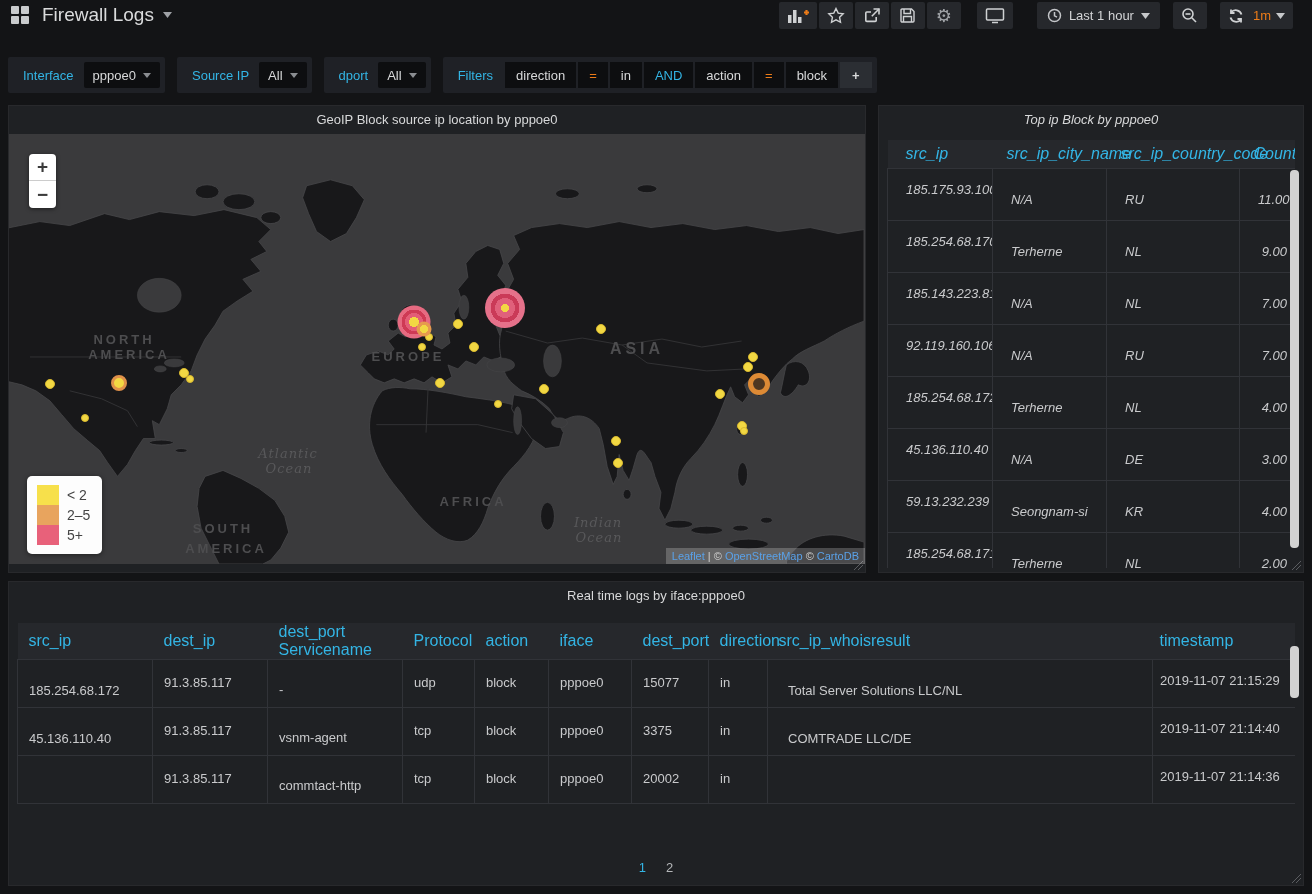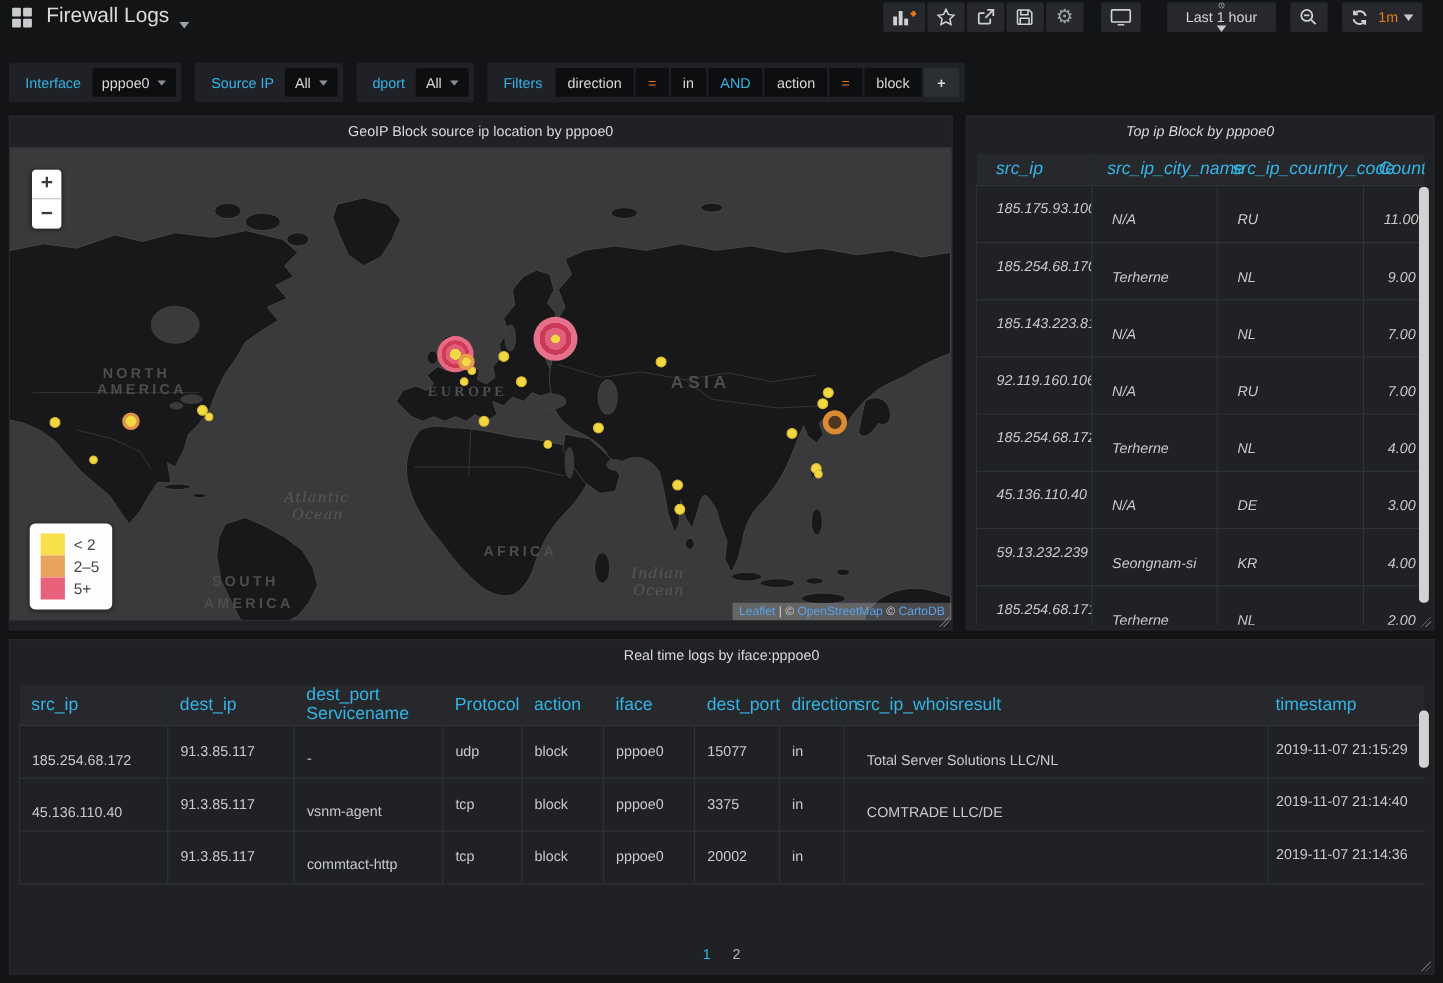--- a/index.html
+++ b/index.html
@@ -6,34 +6,34 @@
   html,body { width:1312px; height:894px; }
   body {
     background:#131416;
     font-family:"Liberation Sans", sans-serif;
     color:#d8d9da;
     position:relative;
     overflow:hidden;
   }
   
   .navbar { position:absolute; top:0; left:0; width:1312px; height:32px; }
-  .nav-left { position:absolute; left:10px; top:4px; display:flex; align-items:flex-end; }
+  .nav-left { position:absolute; left:10px; top:4px; display:flex; align-items:center; }
   .grid-icon { display:inline-flex; margin-right:12px; cursor:pointer; }
   .dash-title { font-size:19px; color:#dadbdc; font-weight:400; cursor:pointer; }
   .title-caret { margin-left:9px; color:#9fa2a6; display:inline-flex; }
   .nav-right { position:absolute; right:19px; top:2px; display:flex; align-items:center; }
   .nav-btn {
     height:27px; min-width:34px; background:#26282c; border:none; border-radius:2px;
     display:inline-flex; align-items:center; justify-content:center;
     color:#cfd1d3; cursor:pointer; margin-left:2px; padding:0 8px; font-family:inherit;
   }
   .nav-btn:first-child { margin-left:0; }
   .gap-sm { width:14px; } .gap-md { width:22px; } .gap-xs { width:11px; }
   .gear-glyph { font-family:"DejaVu Sans", sans-serif; font-size:18px; color:#9fa2a6; line-height:1; }
-  .time-btn { padding:0 10px;flex-direction:column; }
+  .time-btn { padding:0 10px; }
   .time-label { font-size:13px; color:#d3d4d6; margin:0 7px 0 7px; }
   .time-caret, .refresh-caret { display:inline-flex; color:#c6c8ca; }
   .refresh-interval { font-size:13px; color:#eb7b18; margin:0 5px 0 9px; }
   
   .filter-row { position:absolute; top:57px; left:8px; display:flex; align-items:center; height:36px; }
   .var-group { display:inline-flex; align-items:center; background:#1f2126; padding:5px; border-radius:2px; margin-right:12px; height:36px; }
   .var-label { color:#33b5e5; font-size:13px; padding:0 10px; white-space:nowrap; }
   .var-value { background:#0d0e10; color:#d8d9da; font-size:13px; padding:5px 9px; border-radius:2px; display:inline-flex; align-items:center; gap:7px; cursor:pointer; height:26px; }
   .dd-caret { display:inline-flex; color:#8a8d91; }
   .chip { background:#0d0e10; color:#d8d9da; font-size:13px; padding:5px 11px; margin-left:2px; height:26px; display:inline-flex; align-items:center; cursor:pointer; }
@@ -294,21 +294,21 @@
       <path class="cborder" d="M 20,224 L 172,224"></path>
       <path class="cborder" d="M 60,258 L 92,266 118,278 128,294"></path>
       <path class="cborder" d="M 498,198 L 540,210 575,205 615,212 655,206 695,214 735,208"></path>
       <path class="cborder" d="M 368,292 L 470,292 505,300"></path>
       <path class="cborder" d="M 420,256 L 418,300"></path>
       <path class="cborder" d="M 615,212 L 640,230 700,238 740,236"></path>
     </svg>
     <div id="map-labels">
         <div class="map-label t-continent" style="left: 115px; top: 205px;">NORTH</div>
         <div class="map-label t-continent" style="left: 120px; top: 220px;">AMERICA</div>
-        <div class="map-label t-continent" style="left: 416px; top: 222px; font-family: Liberation Serif, serif;">EUROPE</div>
+        <div class="map-label t-continent" style="left: 399px; top: 222px;">EUROPE</div>
         <div class="map-label t-continent-lg" style="left: 628px; top: 215px;">ASIA</div>
         <div class="map-label t-continent" style="left: 464px; top: 367px;">AFRICA</div>
         <div class="map-label t-continent" style="left: 214px; top: 394px;">SOUTH</div>
         <div class="map-label t-continent" style="left: 217px; top: 414px;">AMERICA</div>
         <div class="map-label t-ocean" style="left: 64px; top: 356px;">Pacific</div>
         <div class="map-label t-ocean" style="left: 66px; top: 372px;">Ocean</div>
         <div class="map-label t-ocean" style="left: 279px; top: 319px;">Atlantic</div>
         <div class="map-label t-ocean" style="left: 280px; top: 334px;">Ocean</div>
         <div class="map-label t-ocean" style="left: 589px; top: 388px;">Indian</div>
         <div class="map-label t-ocean" style="left: 590px; top: 403px;">Ocean</div>

